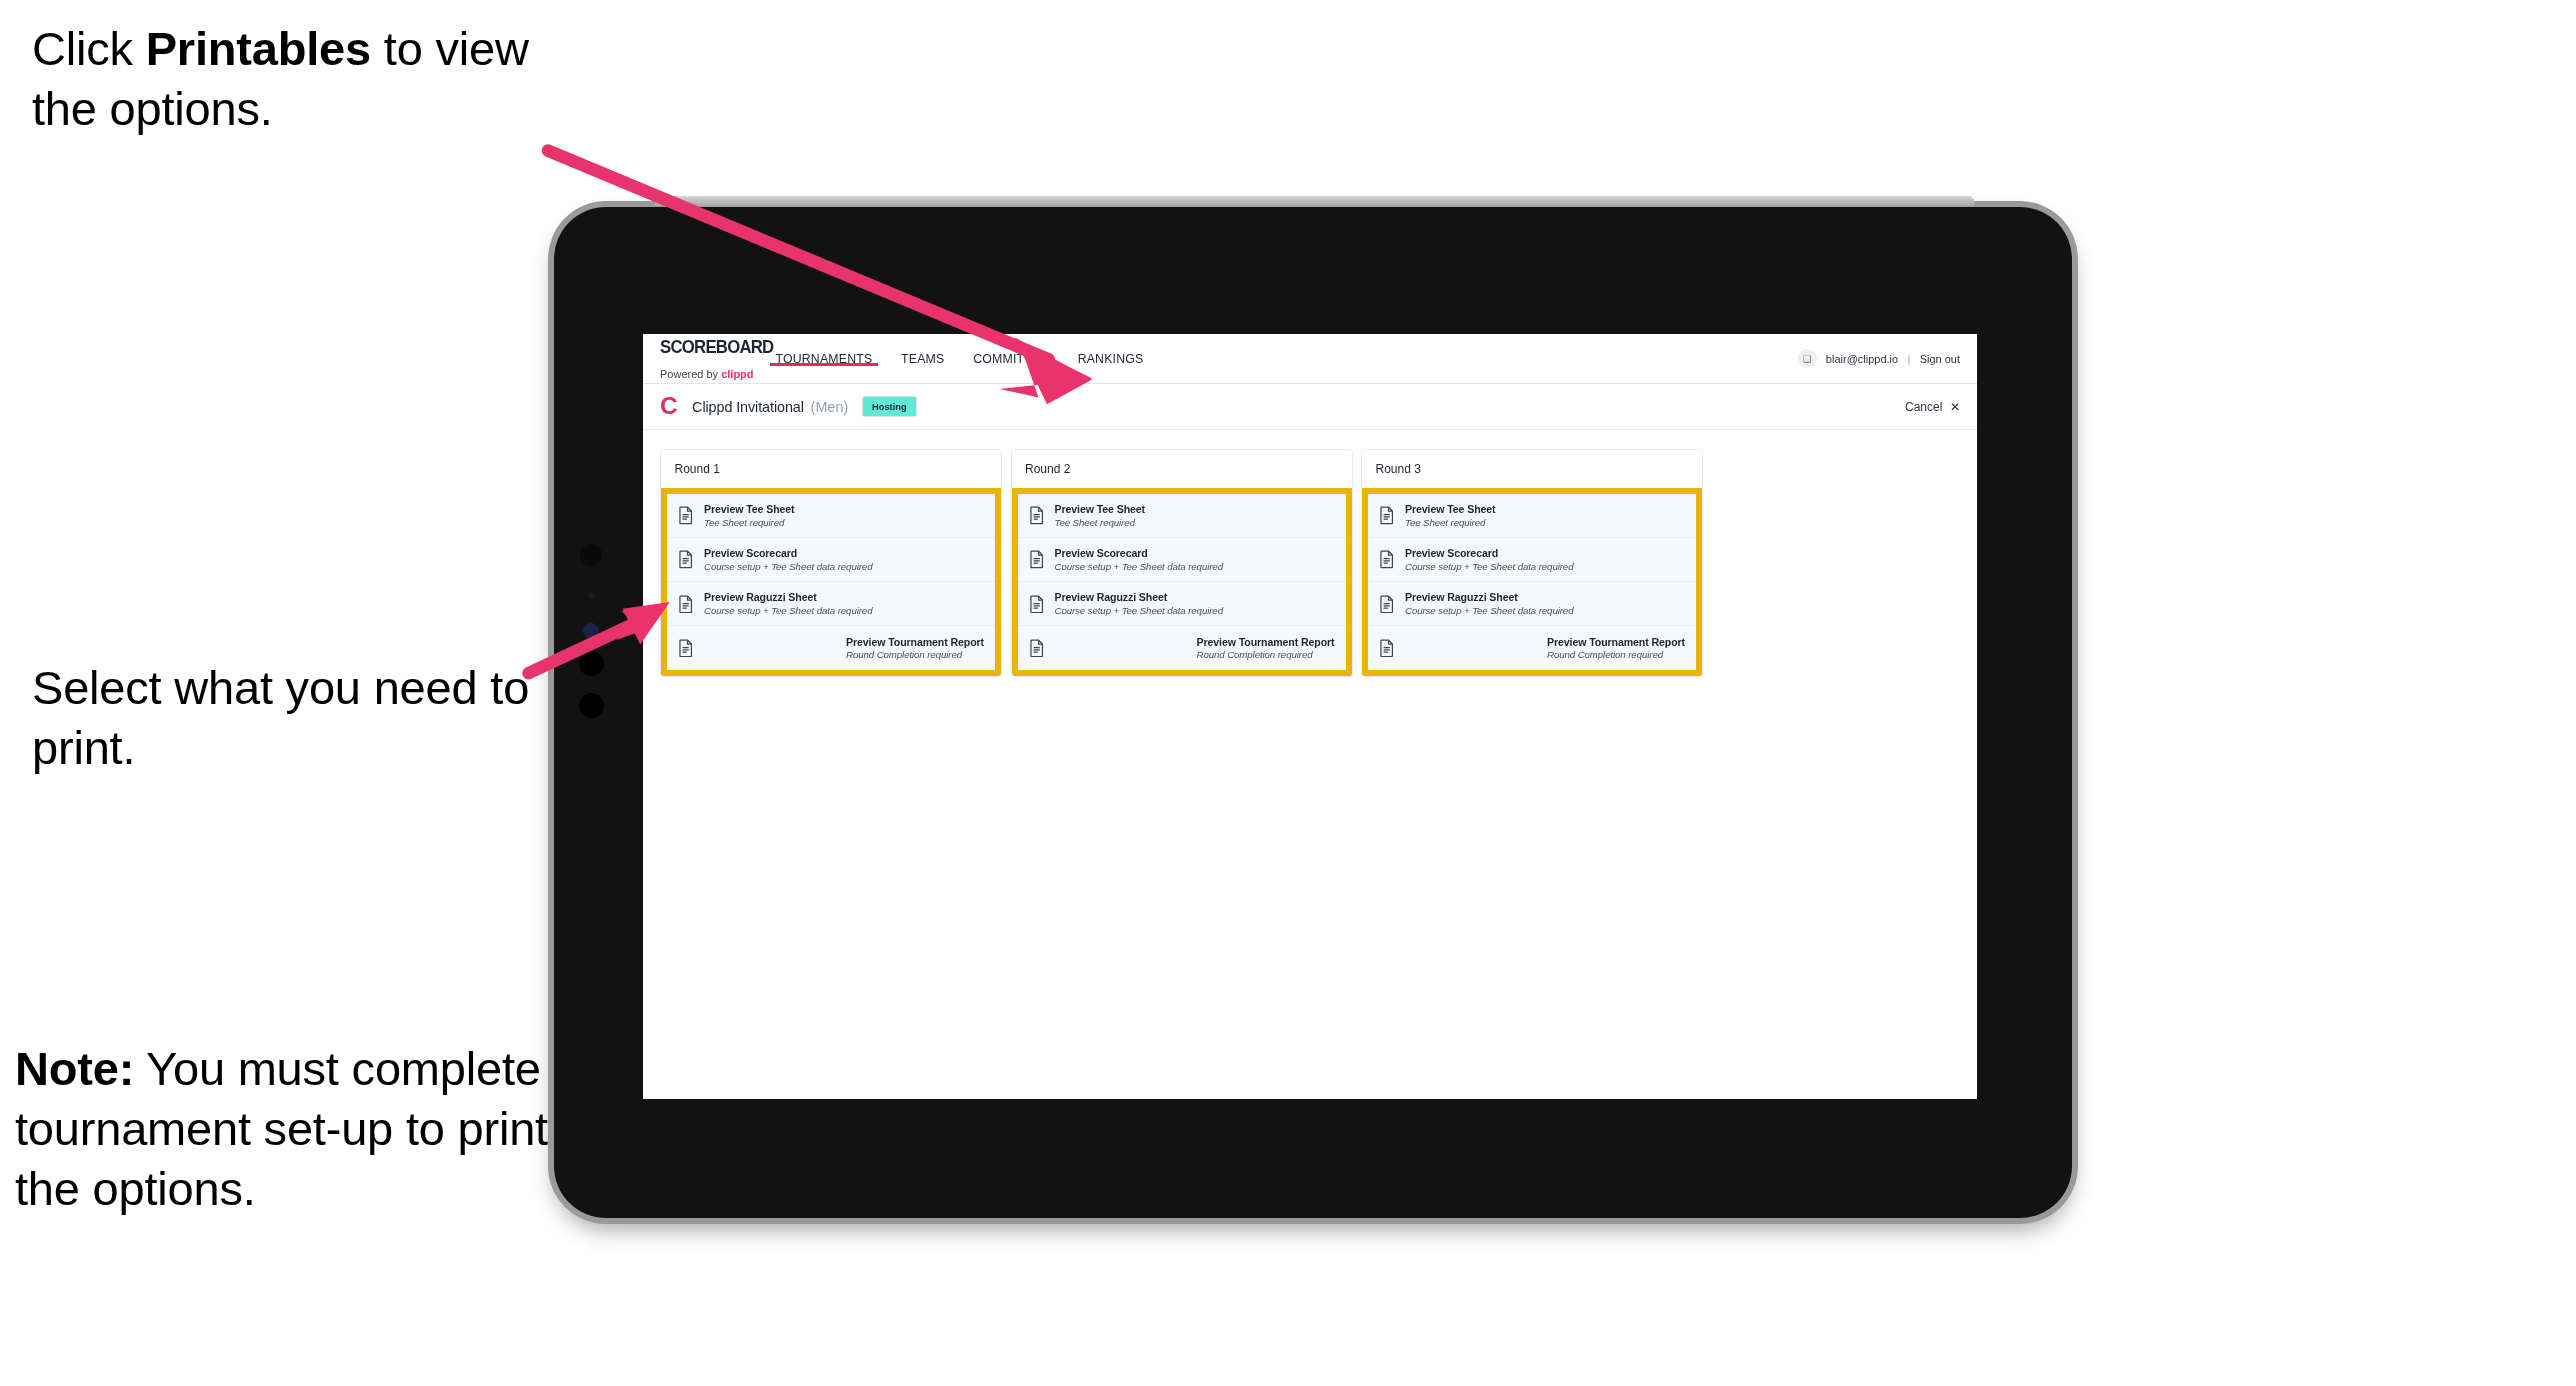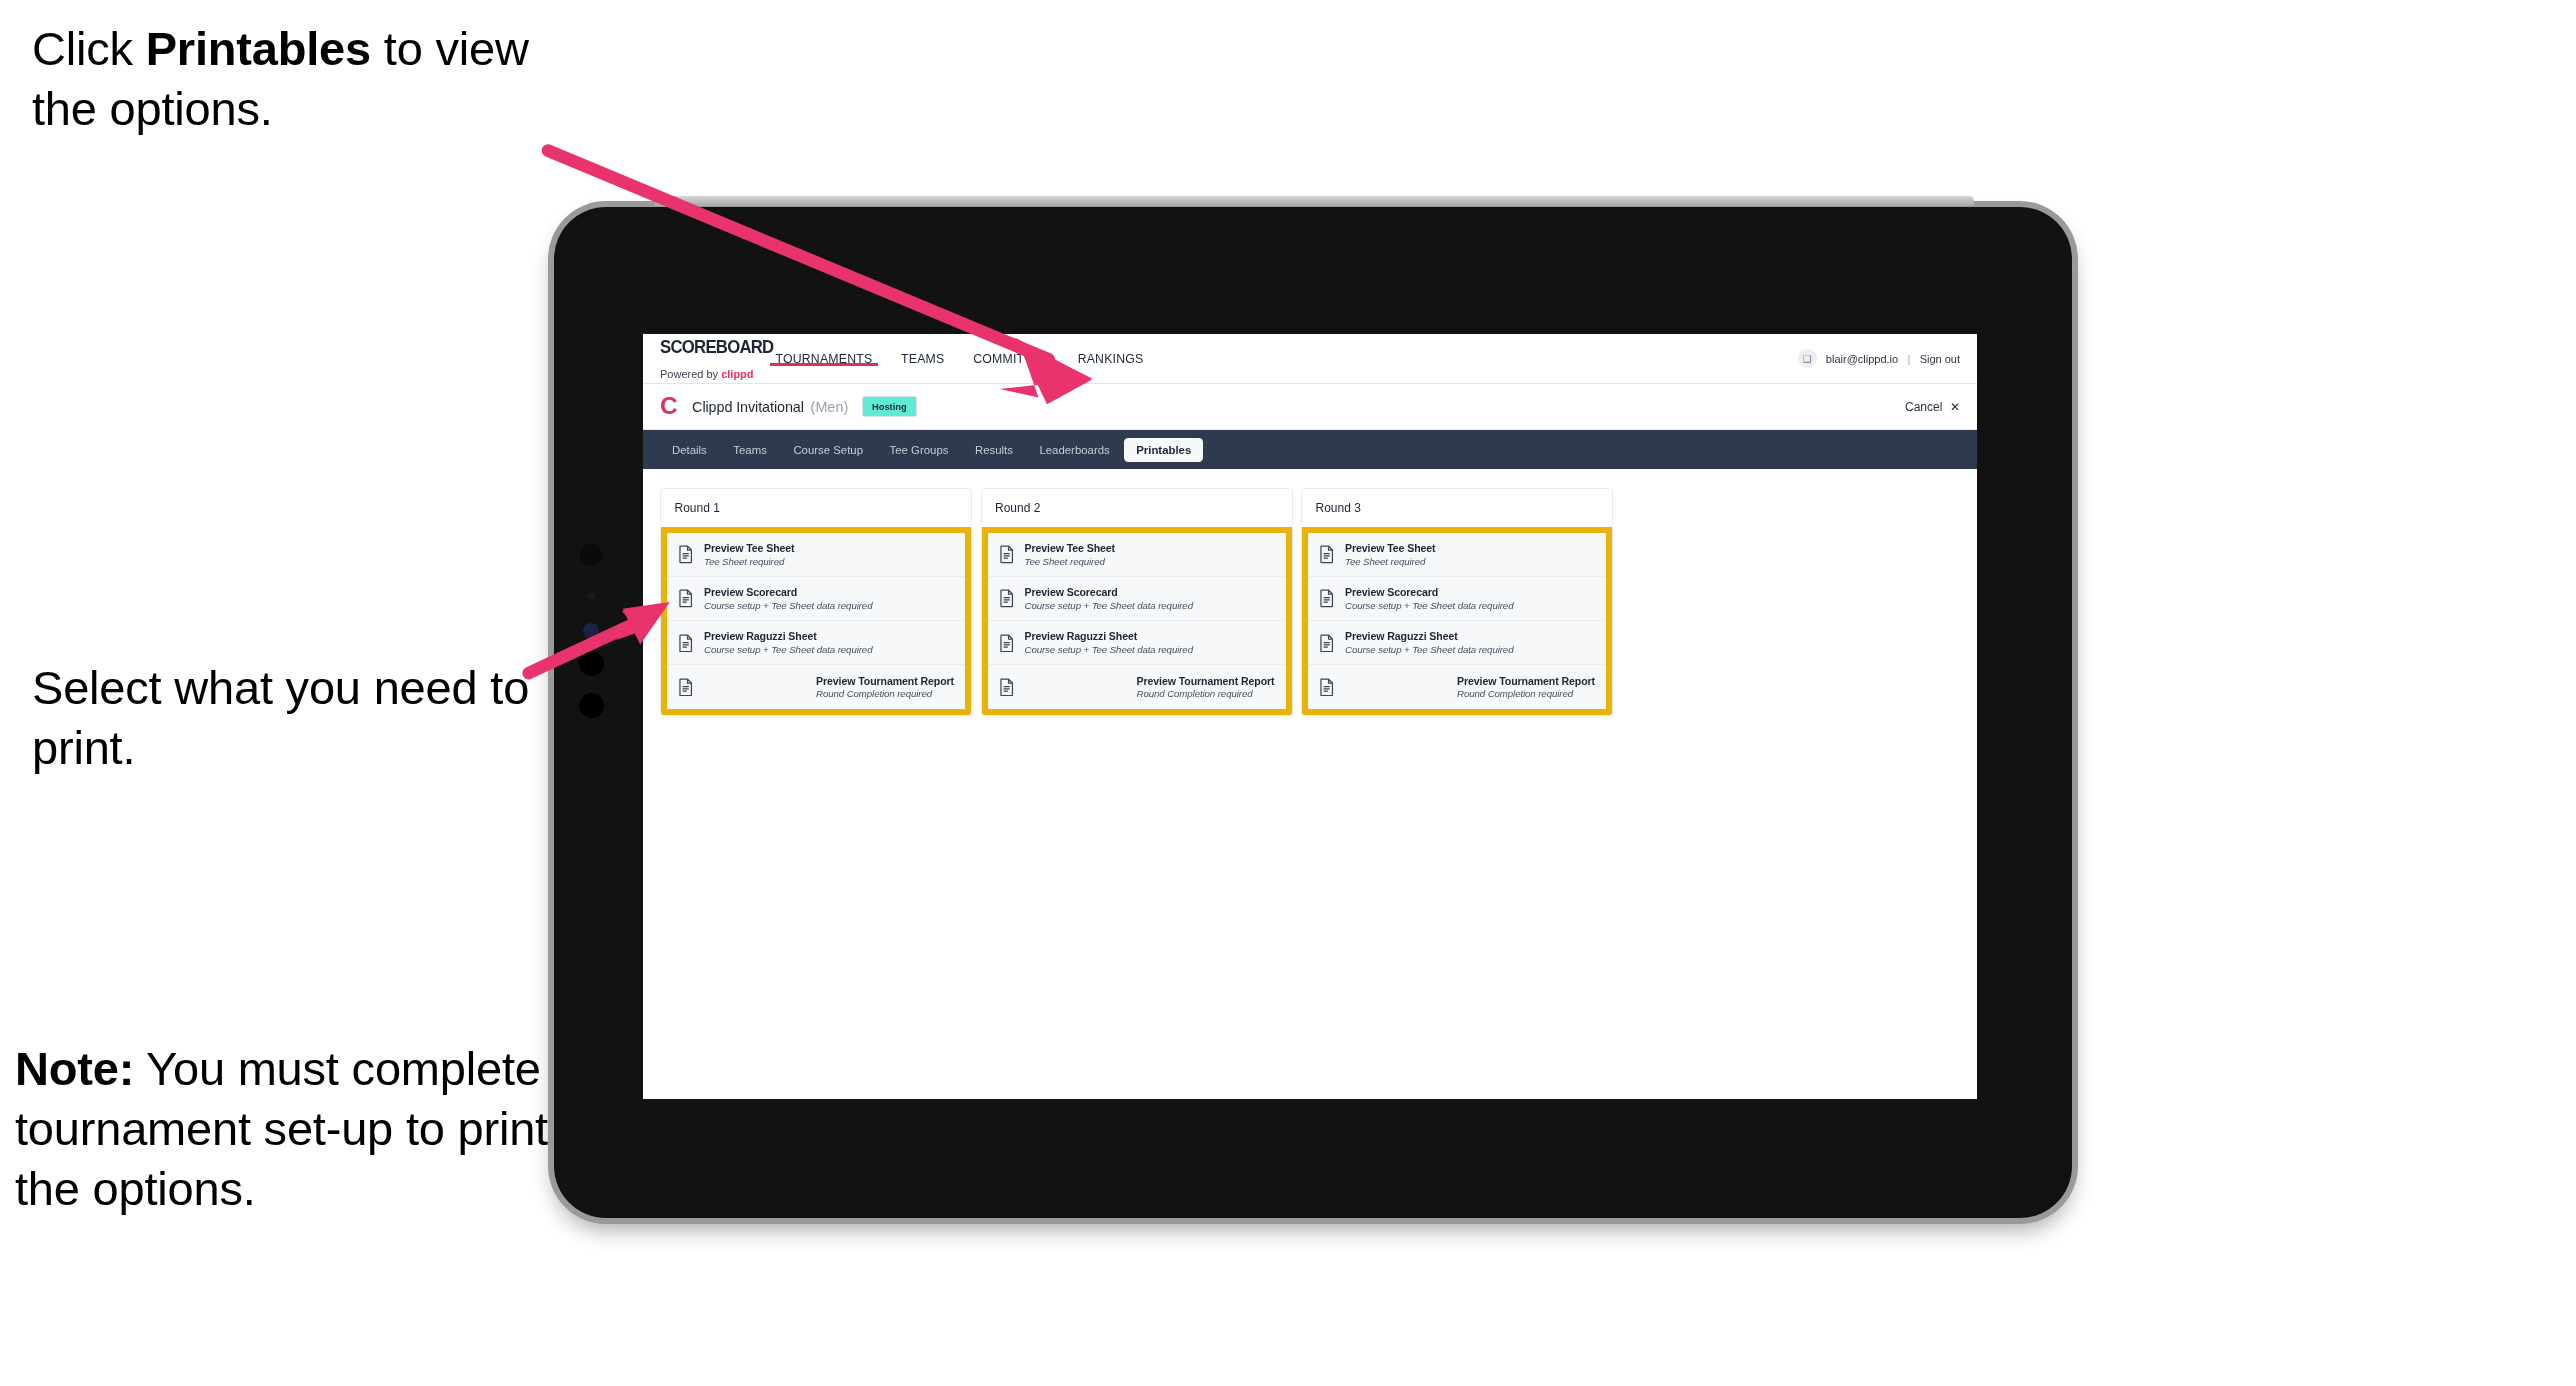--- a/index.html
+++ b/index.html
@@ -111,21 +111,21 @@
   }
   .tab{
     font-size:11.4px;color:#c6ccd6;padding:6px 12px;border-radius:4.2px;
     cursor:pointer;white-space:nowrap;
   }
   .tab.active{background:#f7f8fa;color:#1d2433;font-weight:600;}
 
   
   #content{padding:18.6px 17px;display:flex;gap:8.5px;align-items:flex-start;}
   .round-card{
-    width:312px;background:#fff;border:0.8px solid #e9ebef;border-radius:3.4px;
+    width:342px;background:#fff;border:0.8px solid #e9ebef;border-radius:3.4px;
     overflow:hidden;box-sizing:border-box;
   }
   .round-head{
     padding:12px 13.5px;font-size:12px;color:#1d2433;background:#fff;
   }
   .round-body{background:#eab308;padding:6px;}
   .doc-row{
     display:flex;align-items:center;gap:10px;background:#f7f8fa;
     padding:9.3px 11px;border-bottom:0.8px solid #eaecef;cursor:pointer;
   }
@@ -183,29 +183,20 @@
       <div id="c-logo">C</div>
       <div id="tour-name">Clippd Invitational</div>
       <div id="tour-gender">(Men)</div>
       <div id="hosting-badge">Hosting</div>
       <div id="cancel-wrap">
         <span>Cancel</span>
         <span>✕</span>
       </div>
     </div>
 
-    <div id="tabstrip">
-      <div class="tab">Details</div>
-      <div class="tab">Teams</div>
-      <div class="tab">Course Setup</div>
-      <div class="tab">Tee Groups</div>
-      <div class="tab">Results</div>
-      <div class="tab">Leaderboards</div>
-      <div class="tab active">Printables</div>
-    </div>
 
     <div id="content">
         <div class="round-card">
           <div class="round-head">Round 1</div>
           <div class="round-body">
             <div class="doc-row">
               <span class="doc-icon"><svg viewBox="0 0 20 24" width="16" height="18.6" fill="none" stroke="#3d4553" stroke-width="1.6">
                   <path d="M3 1.6h9l5 5V22a.8.8 0 0 1-.8.8H3a.8.8 0 0 1-.8-.8V2.4A.8.8 0 0 1 3 1.6z"></path>
                   <path d="M12 1.8V6.6h4.8"></path>
                   <path d="M5.6 11h8M5.6 14h8M5.6 17h5.5"></path>

